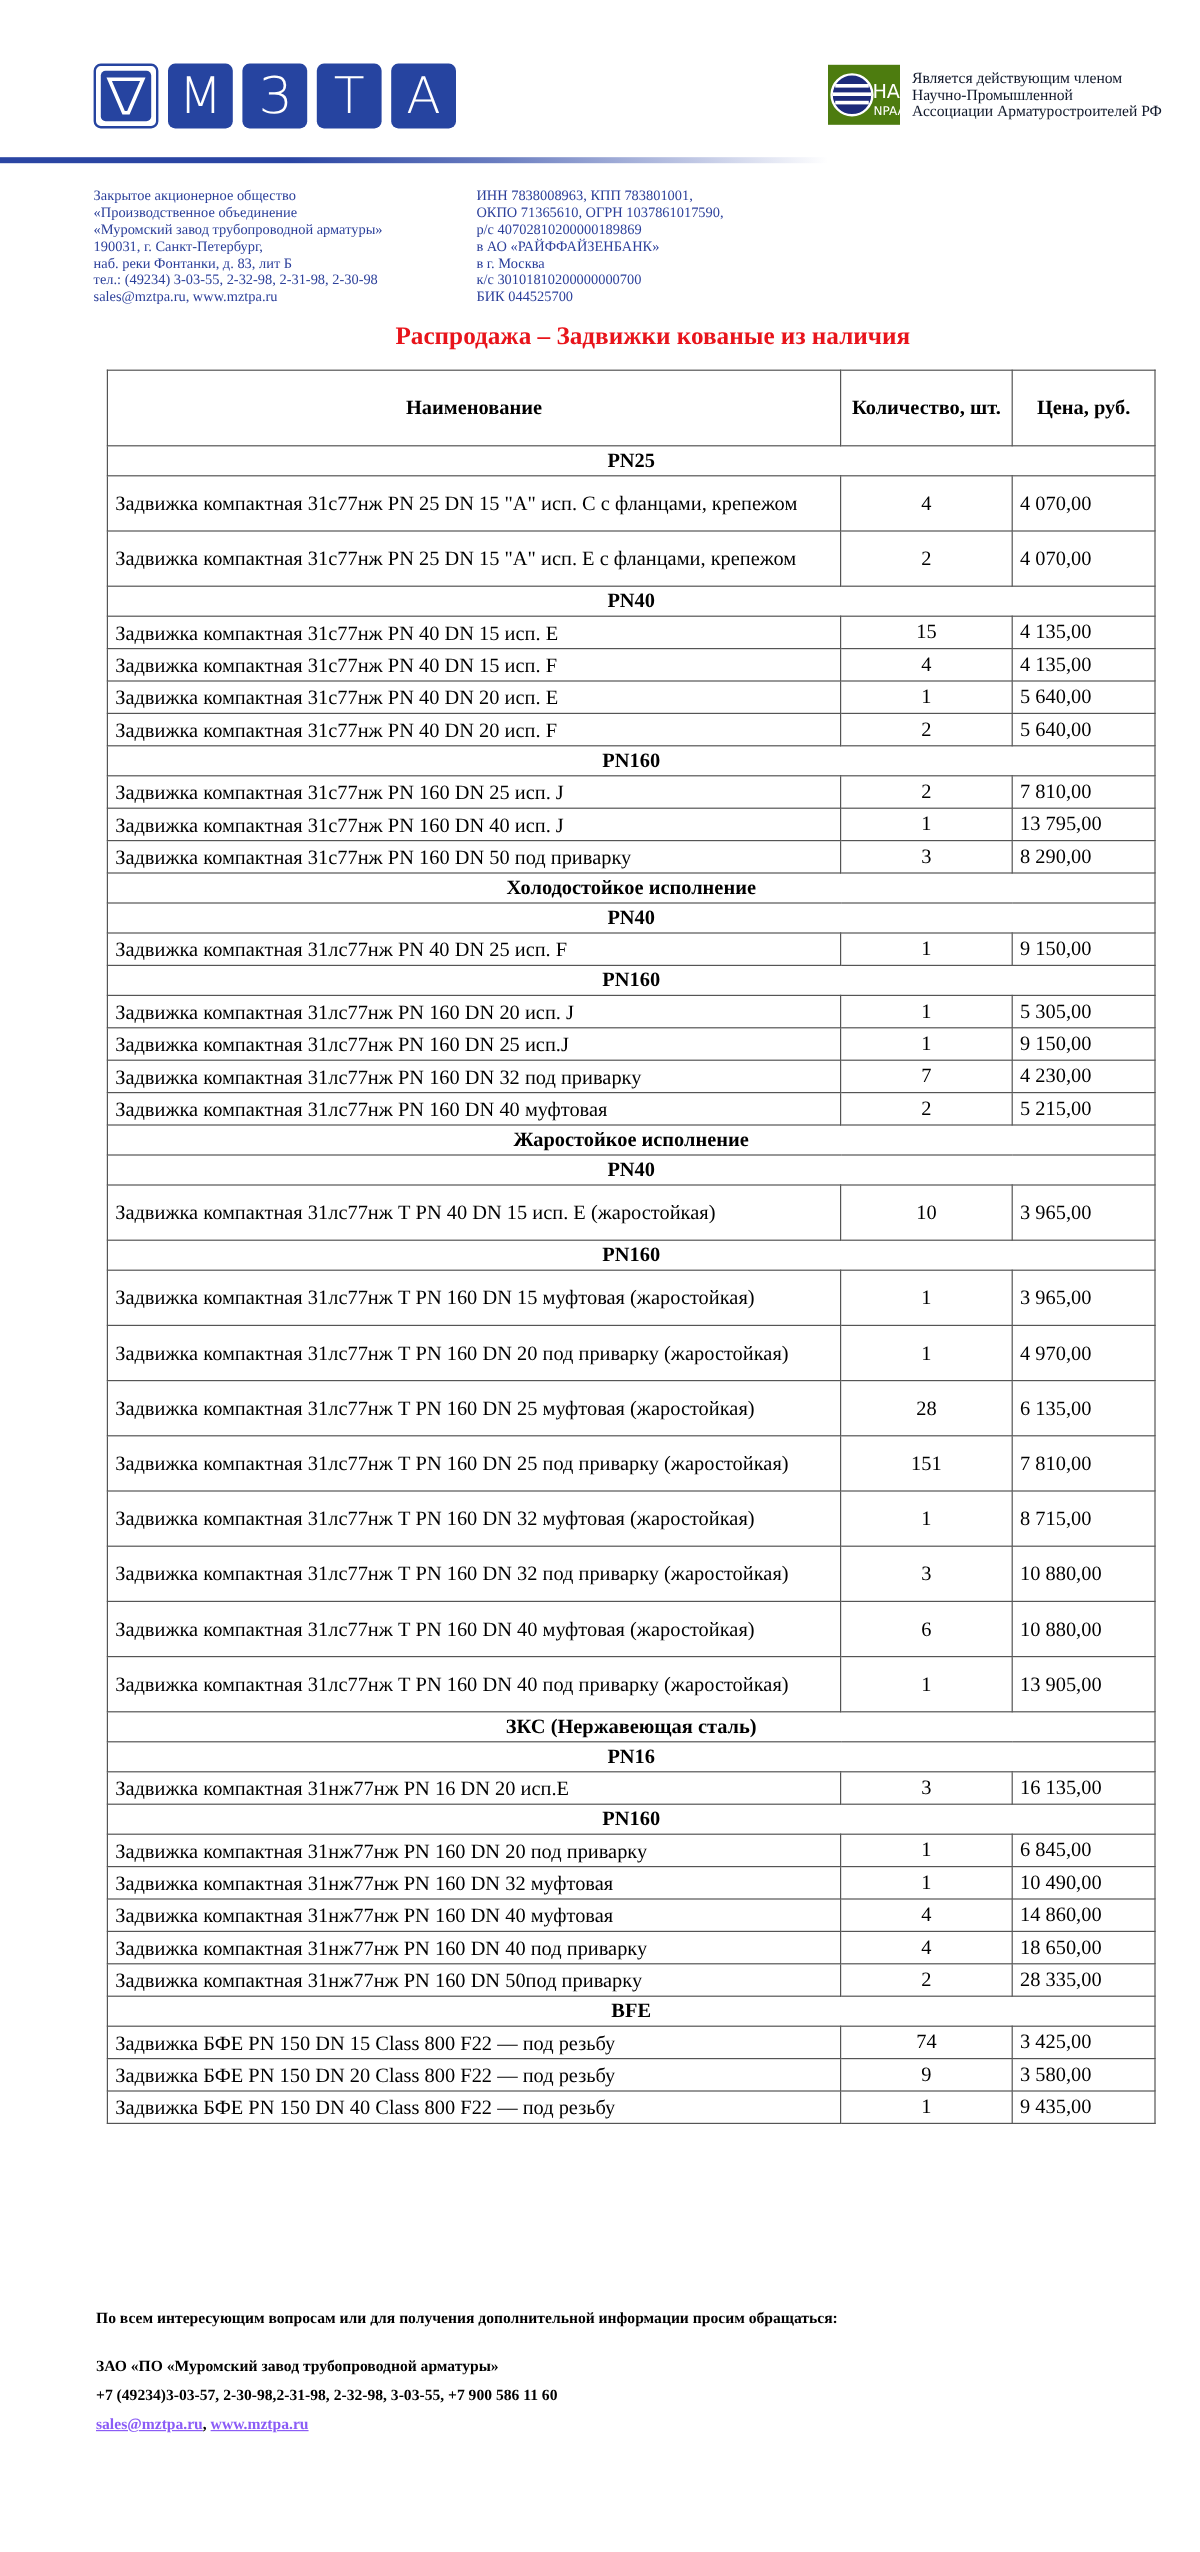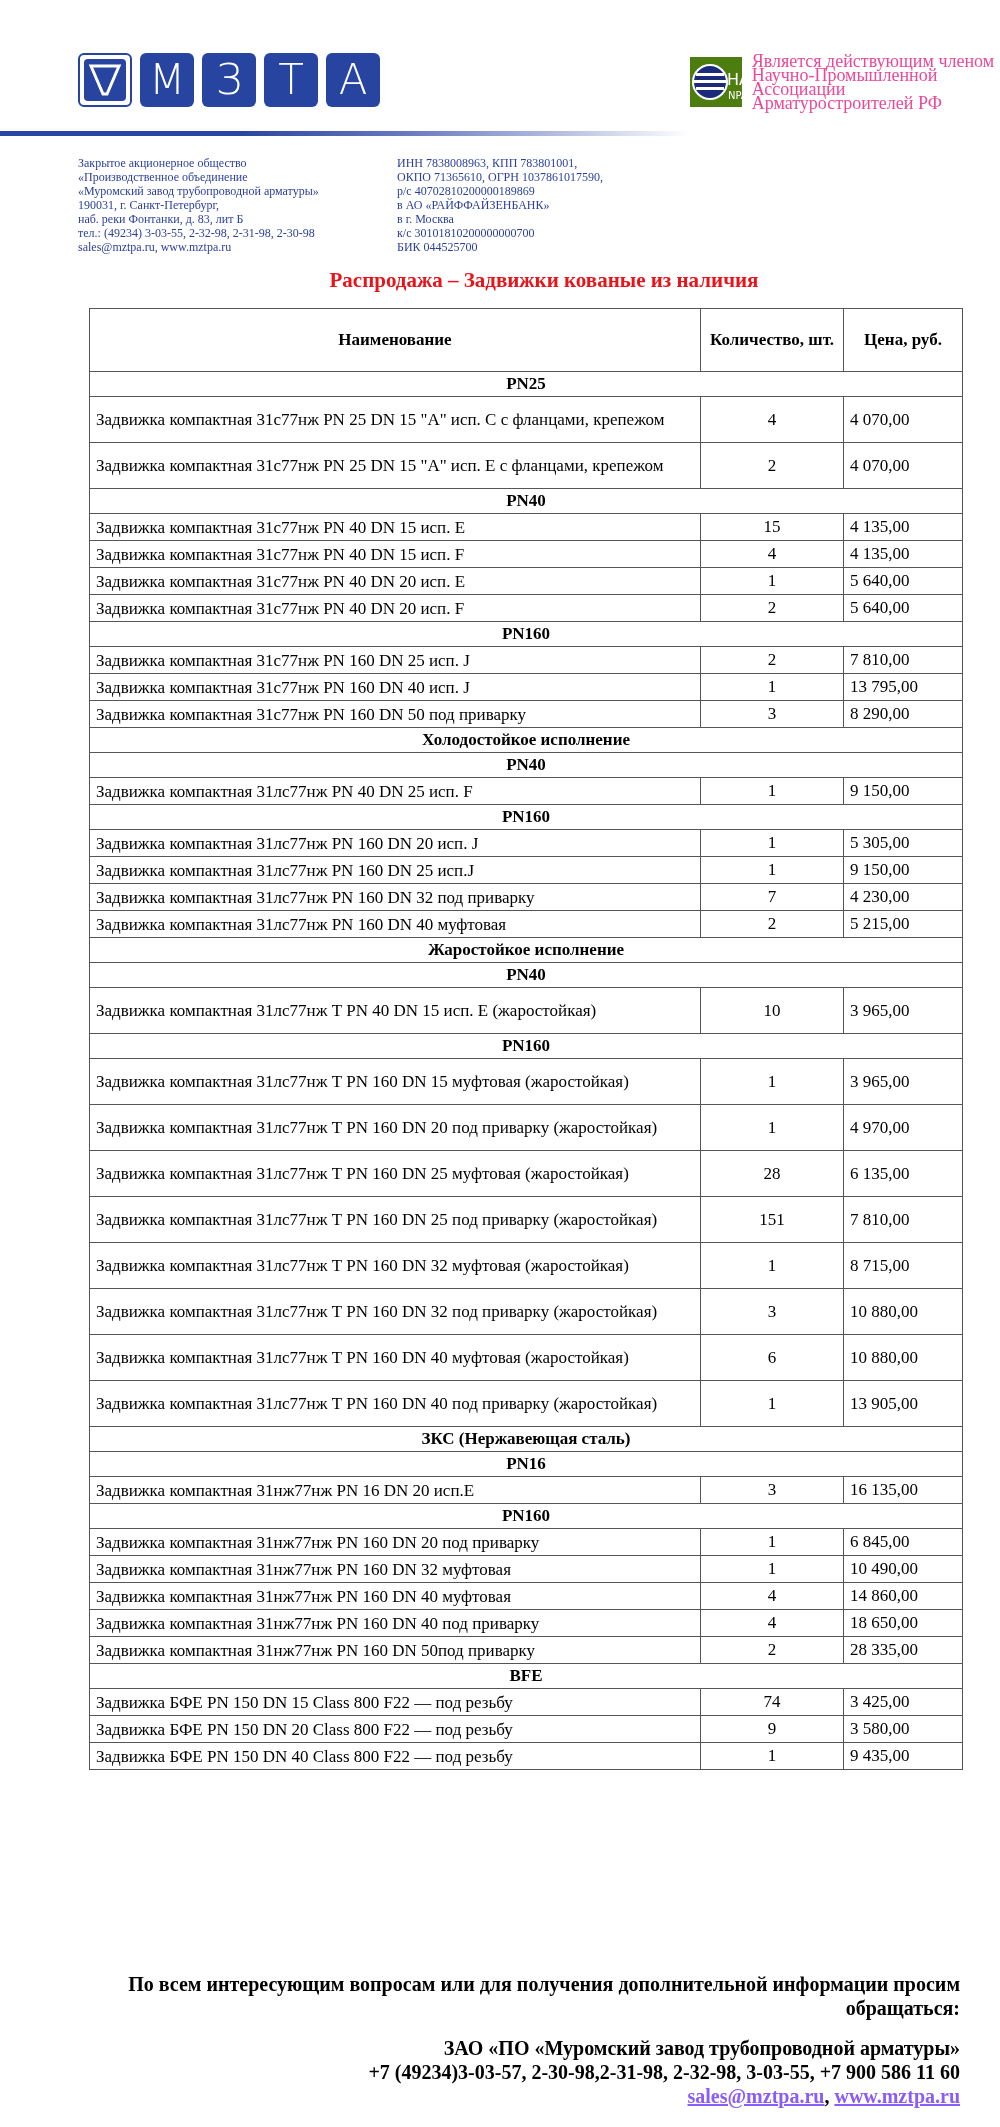--- a/index.html
+++ b/index.html
@@ -10,21 +10,21 @@
   .logo-mzta { position: absolute; left: 78px; top: 53px; display: flex; gap: 8px; }
   .logo-box { width: 54px; height: 54px; background: #2644a0; border-radius: 6px;
               color: #fff; display: flex; align-items: center; justify-content: center;
               font-family: "DejaVu Sans", sans-serif; font-size: 42px; font-weight: 300; line-height: 1; }
   .logo-box.first { background: #fff; border: 2px solid #2644a0; width: 50px; height: 50px; padding: 0; }
   .logo-box.first .inner { width: 42px; height: 42px; background: #2644a0; border-radius: 4px;
                            display: flex; align-items: center; justify-content: center; }
 
   .npaa { position: absolute; left: 690px; top: 54px; display: flex; align-items: center; gap: 10px; }
   .npaa-logo { width: 60px; height: 50px; background: #4d7c0f; position: relative; overflow: hidden; }
-  .npaa-text { color: #ec4899; font-size: 18px; line-height: 14px; }
+  .npaa-text { color: #0f172a; font-size: 13px; line-height: 14px; }
 
   .sep-line { position: absolute; left: 0; top: 131px; width: 690px; height: 5px;
               background: linear-gradient(to right, #2a45a3 0%, #2a45a3 35%, #6a7dc0 60%, #c4cbe6 85%, #ffffff 100%); }
 
   .company { position: absolute; top: 156px; color: #2b3f9a; font-size: 12px; line-height: 14px; white-space: nowrap; }
   .company.left { left: 78px; }
   .company.right { left: 397px; }
 
   .title { position: absolute; left: 0; width: 1000px; top: 268px; text-align: center;
            color: #e8141b; font-weight: bold; font-size: 21px; padding-left: 44px; }
@@ -35,21 +35,21 @@
   table.price td, table.price th { border: 1.5px solid #555; padding: 0 6px; }
   table.price th { font-weight: bold; font-size: 17px; height: 62px; }
   table.price th.col-name { width: 598px; }
   table.price th.col-qty { width: 130px; line-height: 22px; }
   table.price td.sect { text-align: center; font-weight: bold; height: 24px; }
   table.price td.name { height: 26px; line-height: 21px; }
   table.price tr.two td.name { height: 45px; }
   table.price td.qty { text-align: center; vertical-align: middle; }
   table.price td.price { text-align: left; vertical-align: middle; }
 
-  .footer { position: absolute; left: 80px; top: 1972px; width: 880px; font-weight: bold; font-size: 20px; text-align: right; }
+  .footer { position: absolute; left: 80px; top: 1920px; width: 880px; font-weight: bold; font-size: 13px; }
   .footer p { margin: 0; line-height: 24px; }
   .footer .q { margin-bottom: 16px; }
   .footer a { color: #8b5cf6; text-decoration: underline; }
 </style>
 </head>
 <body>
 
 <div class="logo-mzta">
   <div class="logo-box first">
     <div class="inner">

